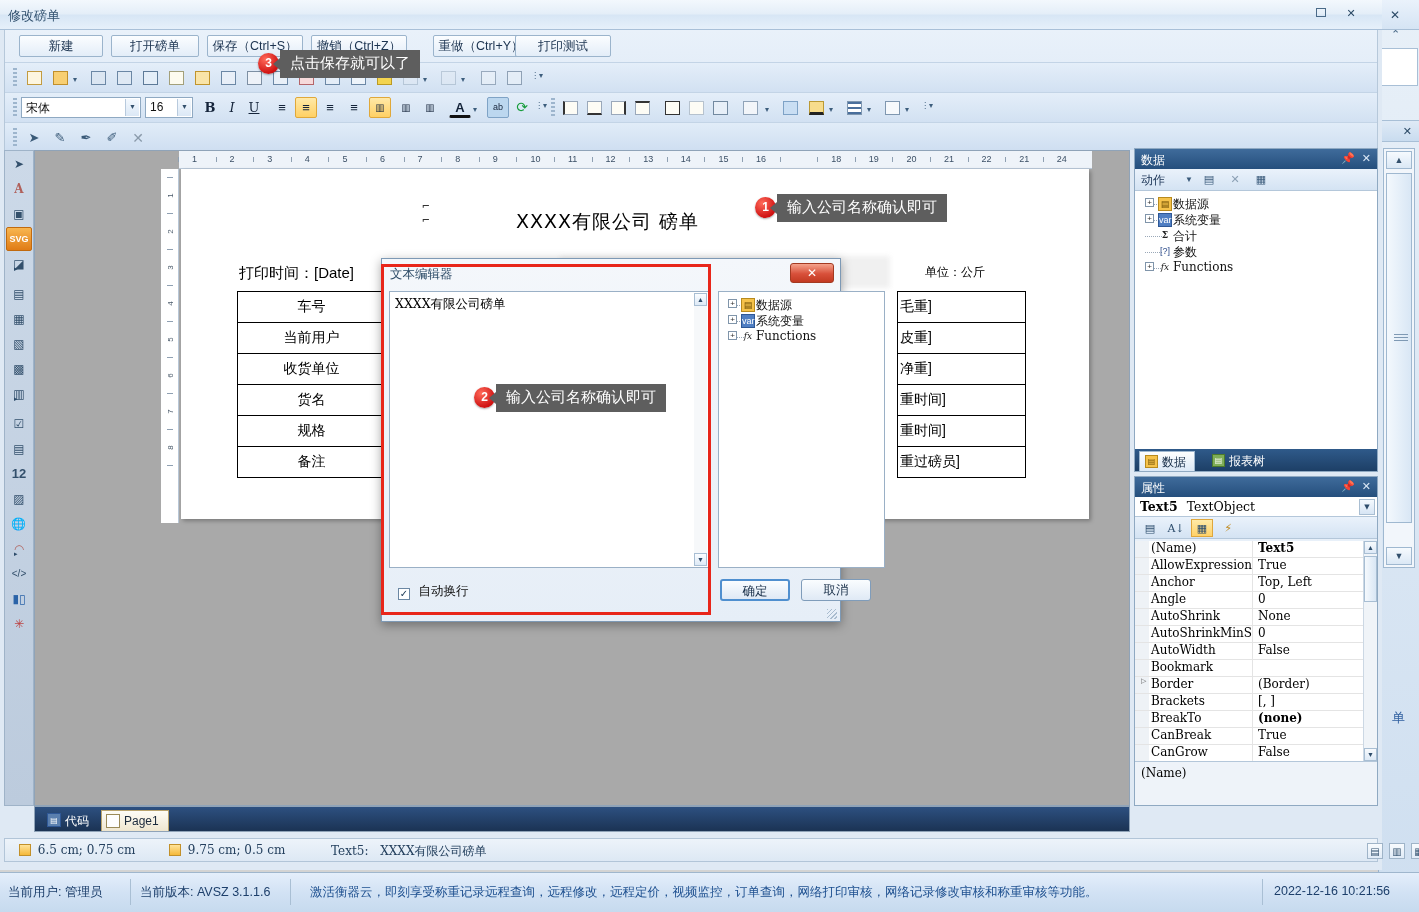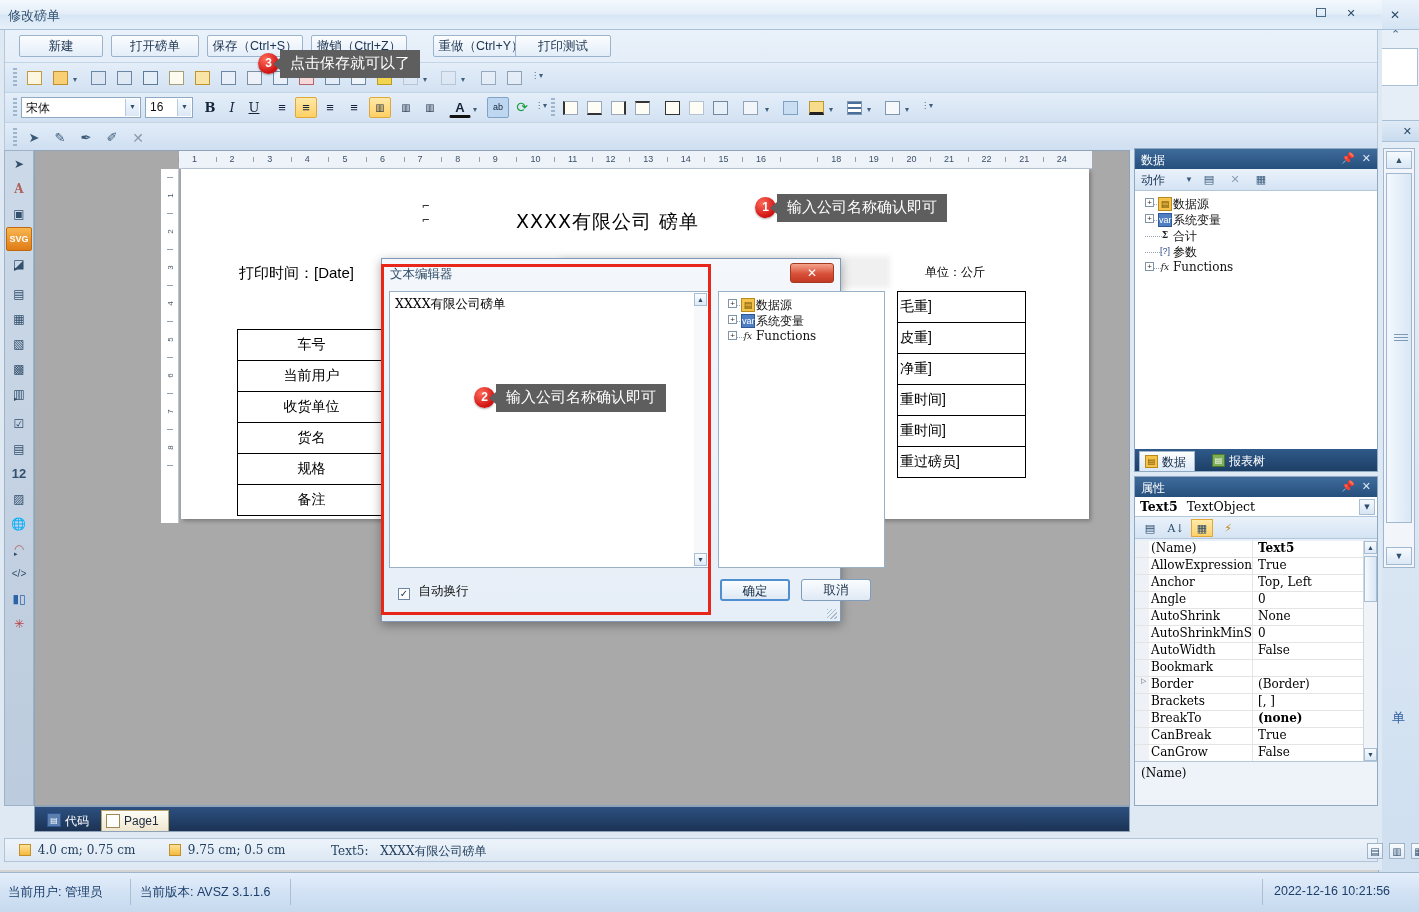--- a/index.html
+++ b/index.html
@@ -193,21 +193,21 @@
     position:absolute; left:335px; top:40px; font-size:19px; color:#000;
     letter-spacing:1px; font-family:"DejaVu Sans","Liberation Sans",sans-serif;
   }
   .handle-mark { position:absolute; font-size:12px; color:#333; font-family:"DejaVu Sans Mono",monospace; }
 
   .rep-time { position:absolute; left:58px; top:95px; font-size:15px; color:#000; }
   .rep-unit { position:absolute; left:744px; top:95px; font-size:12px; color:#000; }
 
   .tbl { position:absolute; border-collapse:collapse; }
   .tbl td { border:1px solid #000; font-size:14px; text-align:center; height:31px; color:#000; }
-  .tbl-left { left:56px; top:122px;margin-top:38px; }
+  .tbl-left { left:56px; top:122px; }
   .tbl-left td { width:148px; }
   .tbl-right { left:716px; top:122px; }
   .tbl-right td { width:128px; text-align:left; padding-left:2px; }
 
   
   .rpanel { position:absolute; left:1134px; width:244px; background:#e8f0f9; border:1px solid #8fa9c2; }
   .rp-header {
     height:20px; background:linear-gradient(to bottom,#3f6b9b,#254f7d);
     color:#fff; font-size:12px; padding:3px 0 0 6px; position:relative;
   }
@@ -879,21 +879,21 @@
       </div>
       <div class="ptab2 active" style="left:66px">
         <span class="pi" style="background:#fdfdfd;border:1px solid #9a8a58"></span>
         <span>Page1</span>
       </div>
     </div>
 
     <div class="statusbar">
       <span class="sb-item" style="left:14px">
         <span class="sb-glyph"></span>
-        <span>4.0 cm; 0.75 cm</span>
+        <span>6.5 cm; 0.75 cm</span>
       </span>
       <span class="sb-item" style="left:164px">
         <span class="sb-glyph"></span>
         <span>9.75 cm; 0.5 cm</span>
       </span>
       <span class="sb-item" style="left:326px">
         <span>Text5:</span>
         <span style="margin-left:8px">XXXX有限公司磅单</span>
       </span>
 
@@ -904,20 +904,21 @@
 
       </span>
     </div>
   </div>
 
   <div class="appbar">
     <div class="ab-cell" style="left:8px">当前用户: 管理员</div>
     <div class="ab-sep" style="left:130px"></div>
     <div class="ab-cell" style="left:140px">当前版本: AVSZ 3.1.1.6</div>
     <div class="ab-sep" style="left:290px"></div>
+    <div class="ab-cell ab-marquee" style="left:310px">激活衡器云，即刻享受称重记录远程查询，远程修改，远程定价，视频监控，订单查询，网络打印审核，网络记录修改审核和称重审核等功能。</div>
     <div class="ab-sep" style="left:1262px"></div>
     <div class="ab-cell" style="left:1274px">2022-12-16 10:21:56</div>
   </div>
 
   <div class="overlay-blur">
     <span style="left:14px;top:4px">■■■■</span>
     <span style="left:110px;top:4px">■ ■■■■</span>
   </div>
 
   <div class="dlg">

